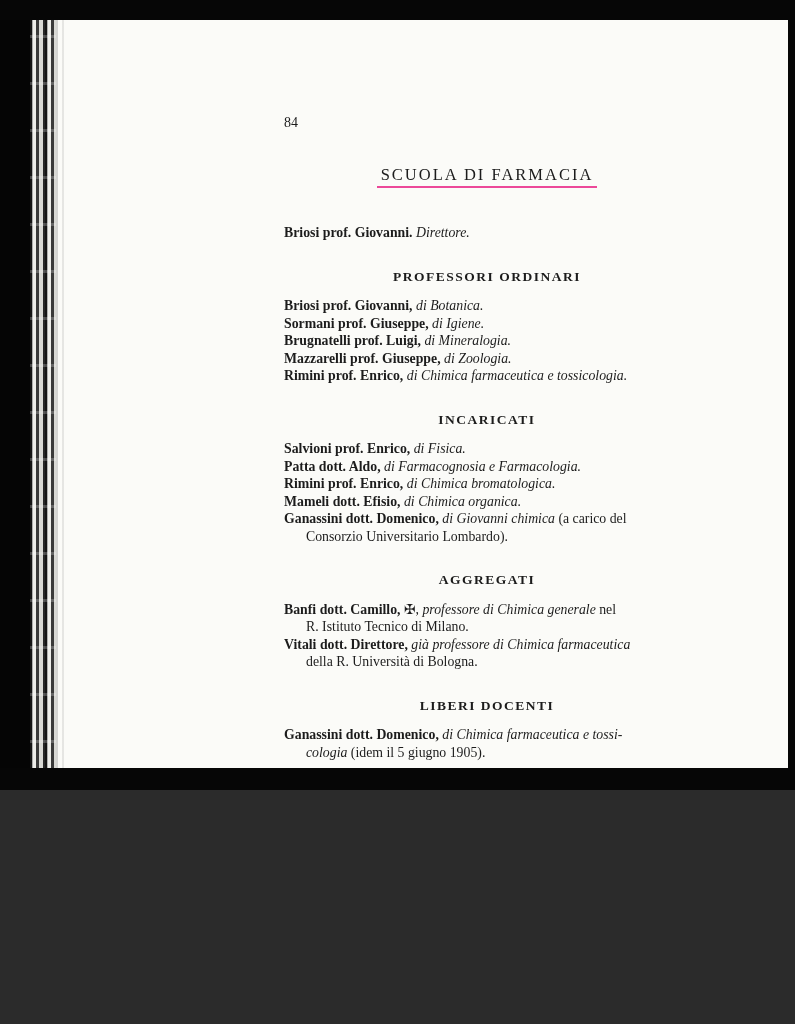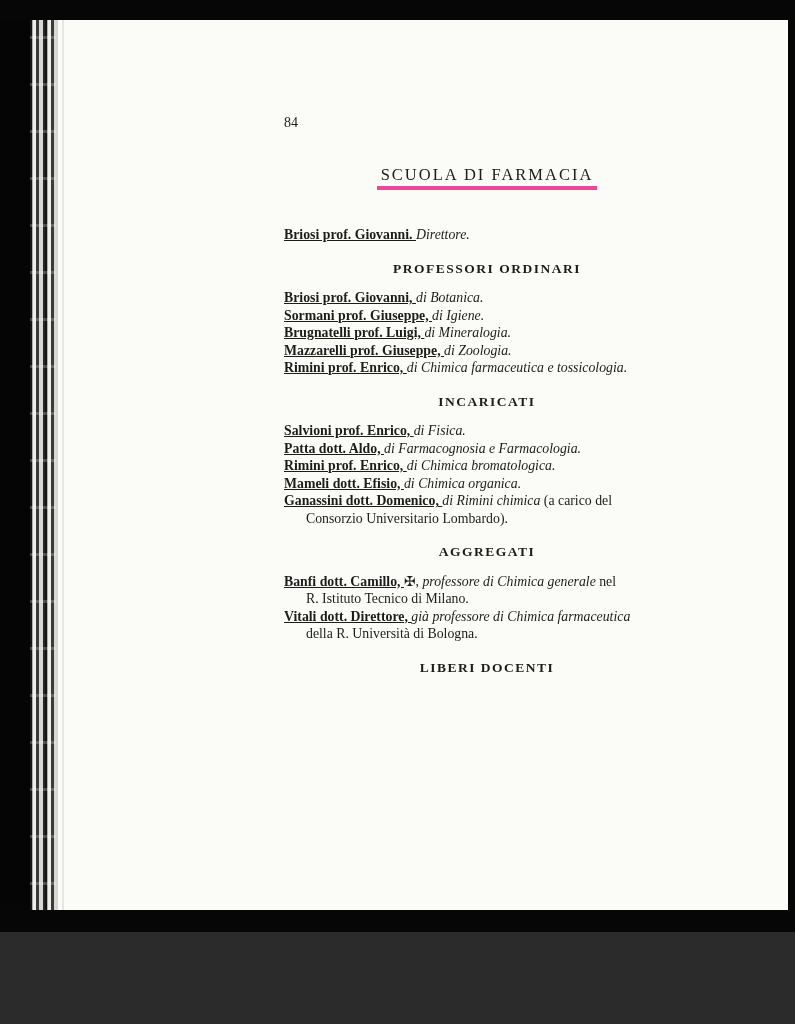--- a/index.html
+++ b/index.html
@@ -1,18 +1,18 @@
 <!DOCTYPE html>
 <html><head>
 <meta charset="utf-8">
 <style>
   html,body{margin:0;padding:0;background:#2b2b2b;}
   .page{
     position:relative;
-    width:795px;height:932px;
+    width:795px;height:790px;
     background:#fbfbf8;
     overflow:hidden;
     font-family:"Liberation Serif","DejaVu Serif",serif;
     color:#1c1c1c;
   }
   
   .bar-top{position:absolute;top:0;left:0;right:0;height:20px;background:#060606;}
   .bar-bottom{position:absolute;bottom:0;left:0;right:0;height:22px;background:#060606;}
   .edge-right{position:absolute;top:0;right:0;width:7px;height:100%;background:#060606;}
   .edge-black{position:absolute;top:0;left:0;width:30px;height:100%;background:#050505;}
@@ -35,30 +35,30 @@
   }
   
   .content{
     position:absolute;left:284px;top:114px;width:406px;
     font-size:13.8px;line-height:17.5px;
   }
   .page-number{font-size:14px;margin-bottom:34px;}
   .doc-title-wrap{text-align:center;margin-bottom:36px;}
   .doc-title{
     display:inline-block;font-size:16.5px;letter-spacing:2px;
-    border-bottom:4px solid #ec4899;padding:0 4px 3px 4px;
+    border-bottom:2px solid #ec4899;padding:0 4px 3px 4px;
   }
   .director{margin-bottom:4px;}
   .heading{
     text-align:center;font-weight:bold;letter-spacing:1.5px;
-    font-size:13.5px;margin:16px 0 12px 0;
+    font-size:13.5px;margin:26px 0 12px 0;
   }
   .section{margin-bottom:8px;}
   .entry{padding-left:22px;text-indent:-22px;}
-  .bold{font-weight:bold;text-decoration:underline;}
+  .bold{font-weight:bold;}
   .italic{font-style:italic;}
   .roman{font-style:normal;font-weight:normal;}
 </style>
 </head>
 <body>
 
 <div class="page">
 
   <div class="edge-black"></div>
   <div class="edge-texture"></div>
@@ -85,26 +85,27 @@
           <div class="entry"><span class="bold">Brugnatelli prof. Luigi, </span><span class="italic">di Mineralogia.</span></div>
           <div class="entry"><span class="bold">Mazzarelli prof. Giuseppe, </span><span class="italic">di Zoologia.</span></div>
           <div class="entry"><span class="bold">Rimini prof. Enrico, </span><span class="italic">di Chimica farmaceutica e tossicologia.</span></div>
         </div>
         <div class="section">
           <div class="heading">INCARICATI</div>
           <div class="entry"><span class="bold">Salvioni prof. Enrico, </span><span class="italic">di Fisica.</span></div>
           <div class="entry"><span class="bold">Patta dott. Aldo, </span><span class="italic">di Farmacognosia e Farmacologia.</span></div>
           <div class="entry"><span class="bold">Rimini prof. Enrico, </span><span class="italic">di Chimica bromatologica.</span></div>
           <div class="entry"><span class="bold">Mameli dott. Efisio, </span><span class="italic">di Chimica organica.</span></div>
-          <div class="entry"><span class="bold">Ganassini dott. Domenico, </span><span class="italic">di Rimini chimica </span><span class="roman">(a carico del</span><br><span class="roman">Consorzio Universitario Lombardo).</span></div>
+          <div class="entry"><span class="bold">Ganassini dott. Domenico, </span><span class="italic">di Giovanni chimica </span><span class="roman">(a carico del</span><br><span class="roman">Consorzio Universitario Lombardo).</span></div>
         </div>
         <div class="section">
           <div class="heading">AGGREGATI</div>
           <div class="entry"><span class="bold">Banfi dott. Camillo, </span><span class="roman">✠, </span><span class="italic">professore di Chimica generale </span><span class="roman">nel</span><br><span class="roman">R. Istituto Tecnico di Milano.</span></div>
           <div class="entry"><span class="bold">Vitali dott. Direttore, </span><span class="italic">già professore di Chimica farmaceutica</span><br><span class="roman">della R. Università di Bologna.</span></div>
         </div>
         <div class="section">
           <div class="heading">LIBERI DOCENTI</div>
+          <div class="entry"><span class="bold">Ganassini dott. Domenico, </span><span class="italic">di Chimica farmaceutica e tossi-</span><br><span class="italic">cologia </span><span class="roman">(idem il 5 giugno 1905).</span></div>
         </div>
       </div>
 
   </div>
 </div>
 
 </body></html>

